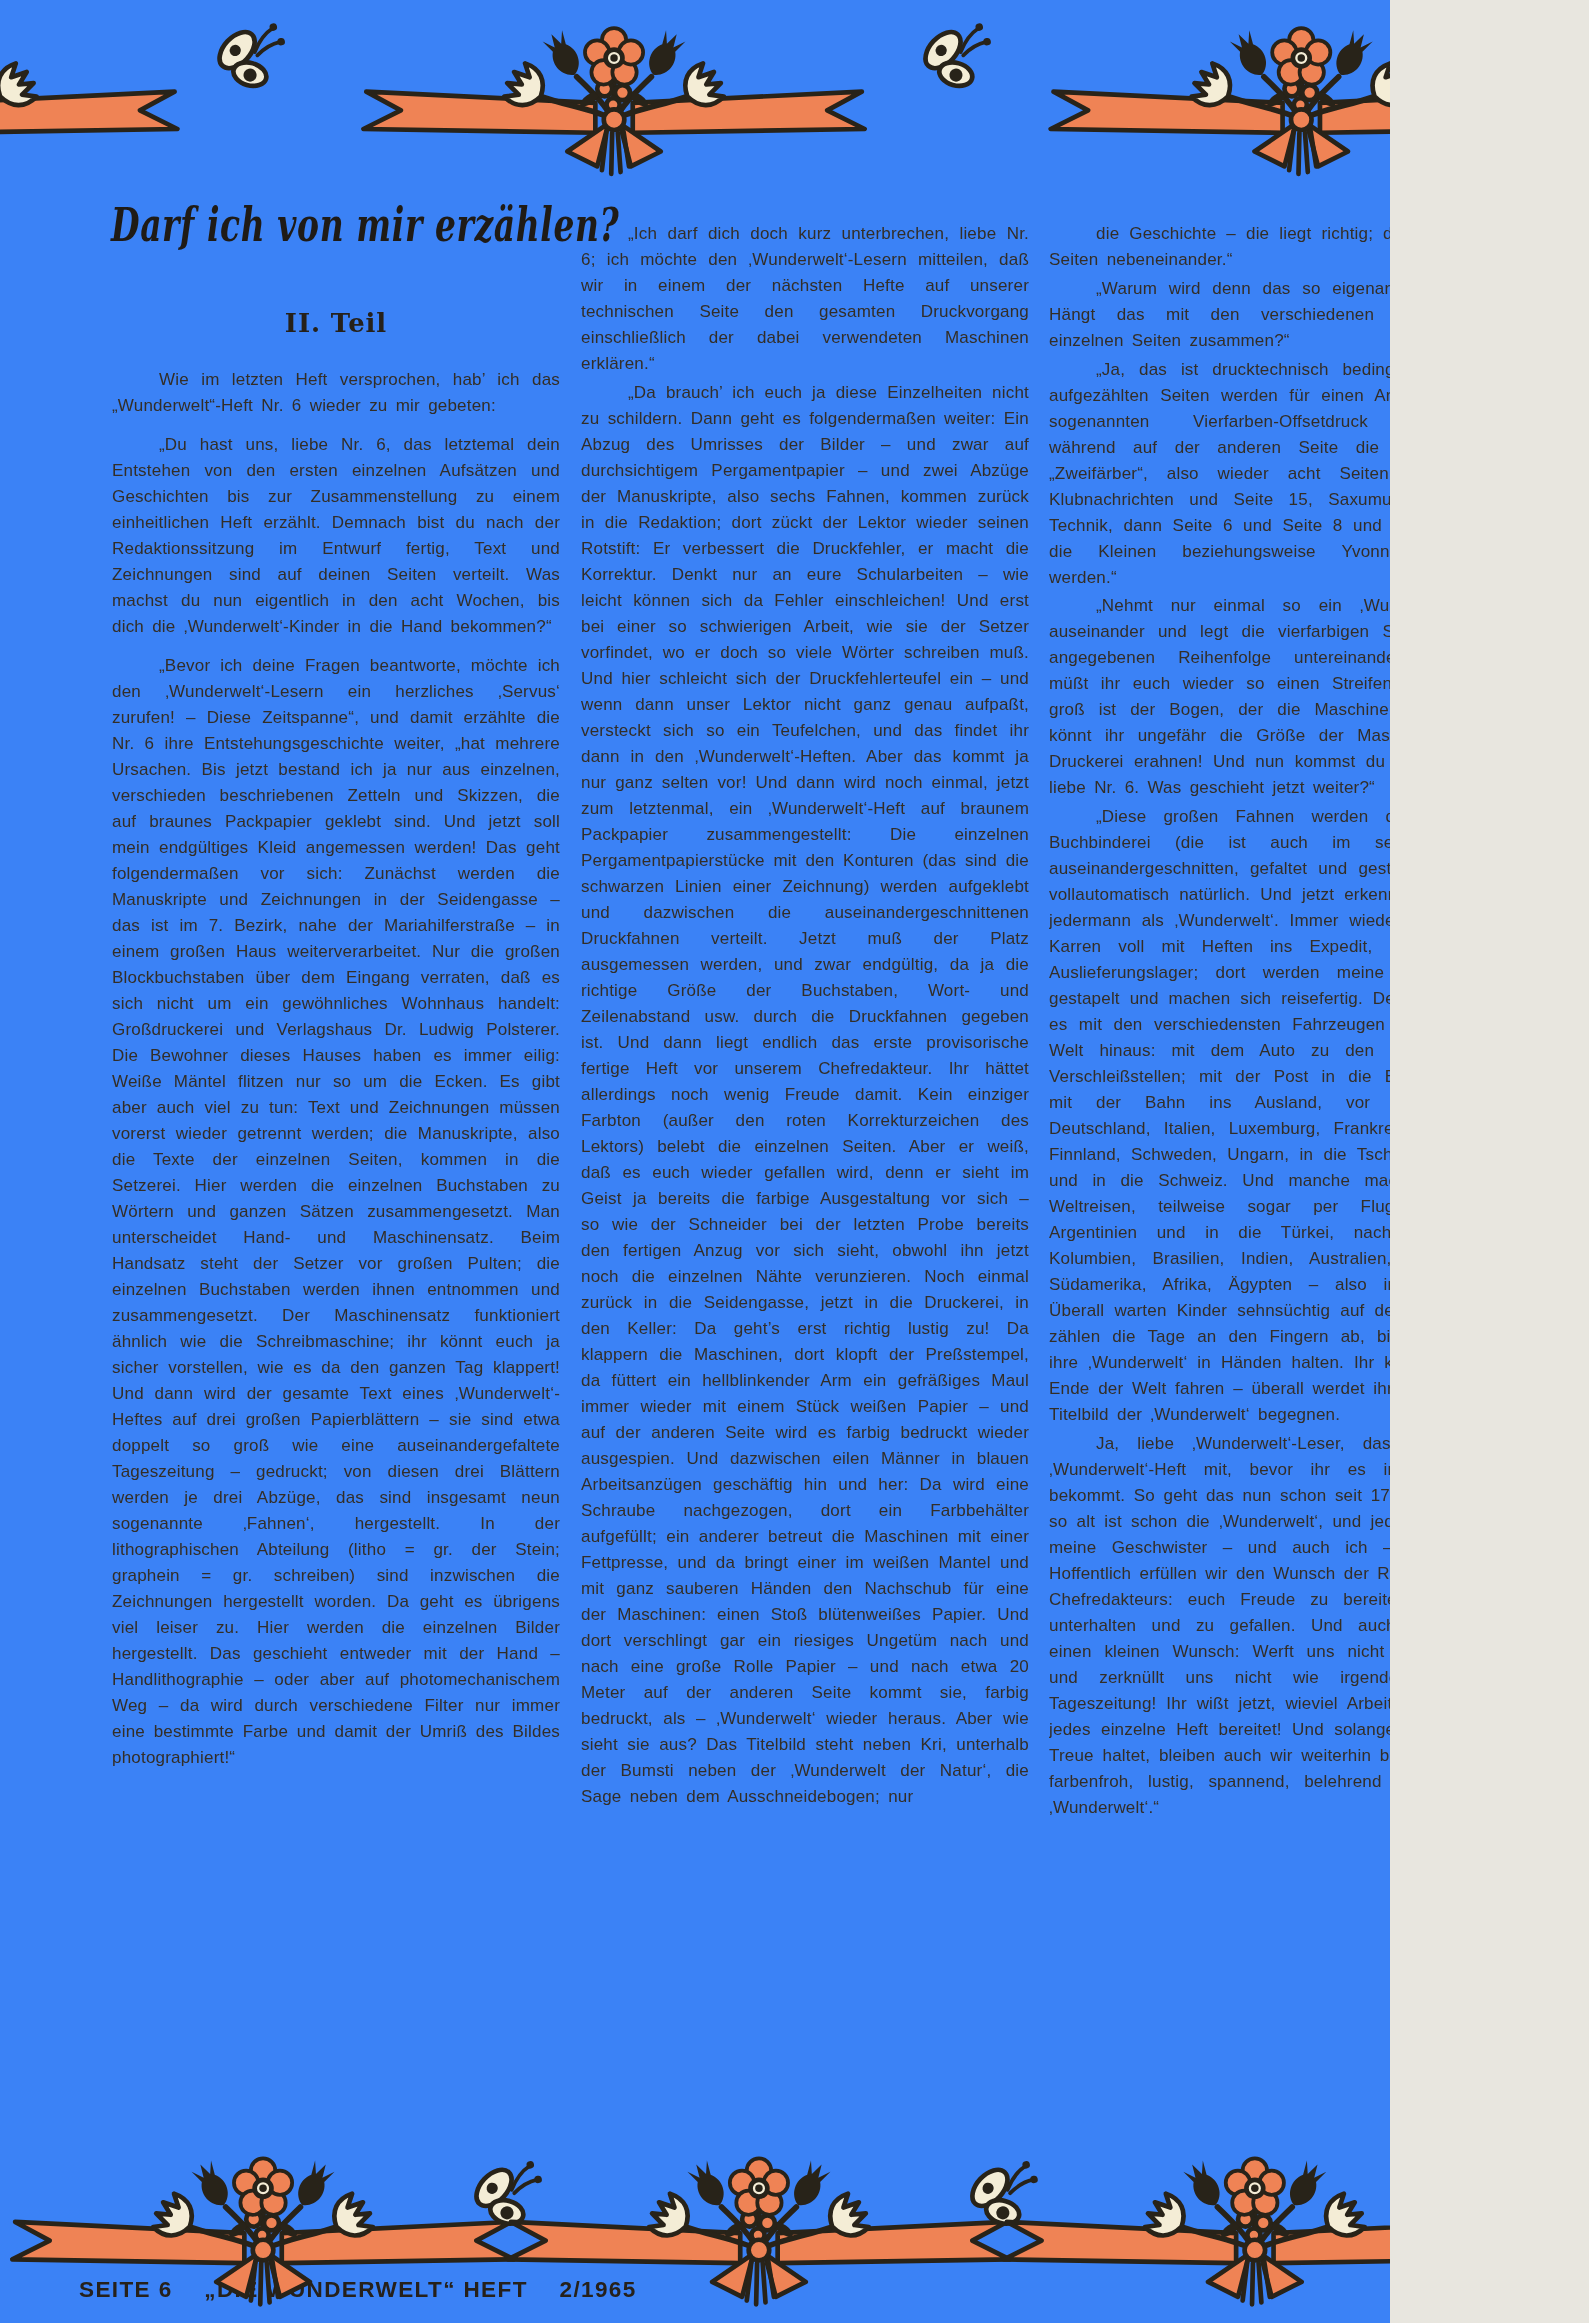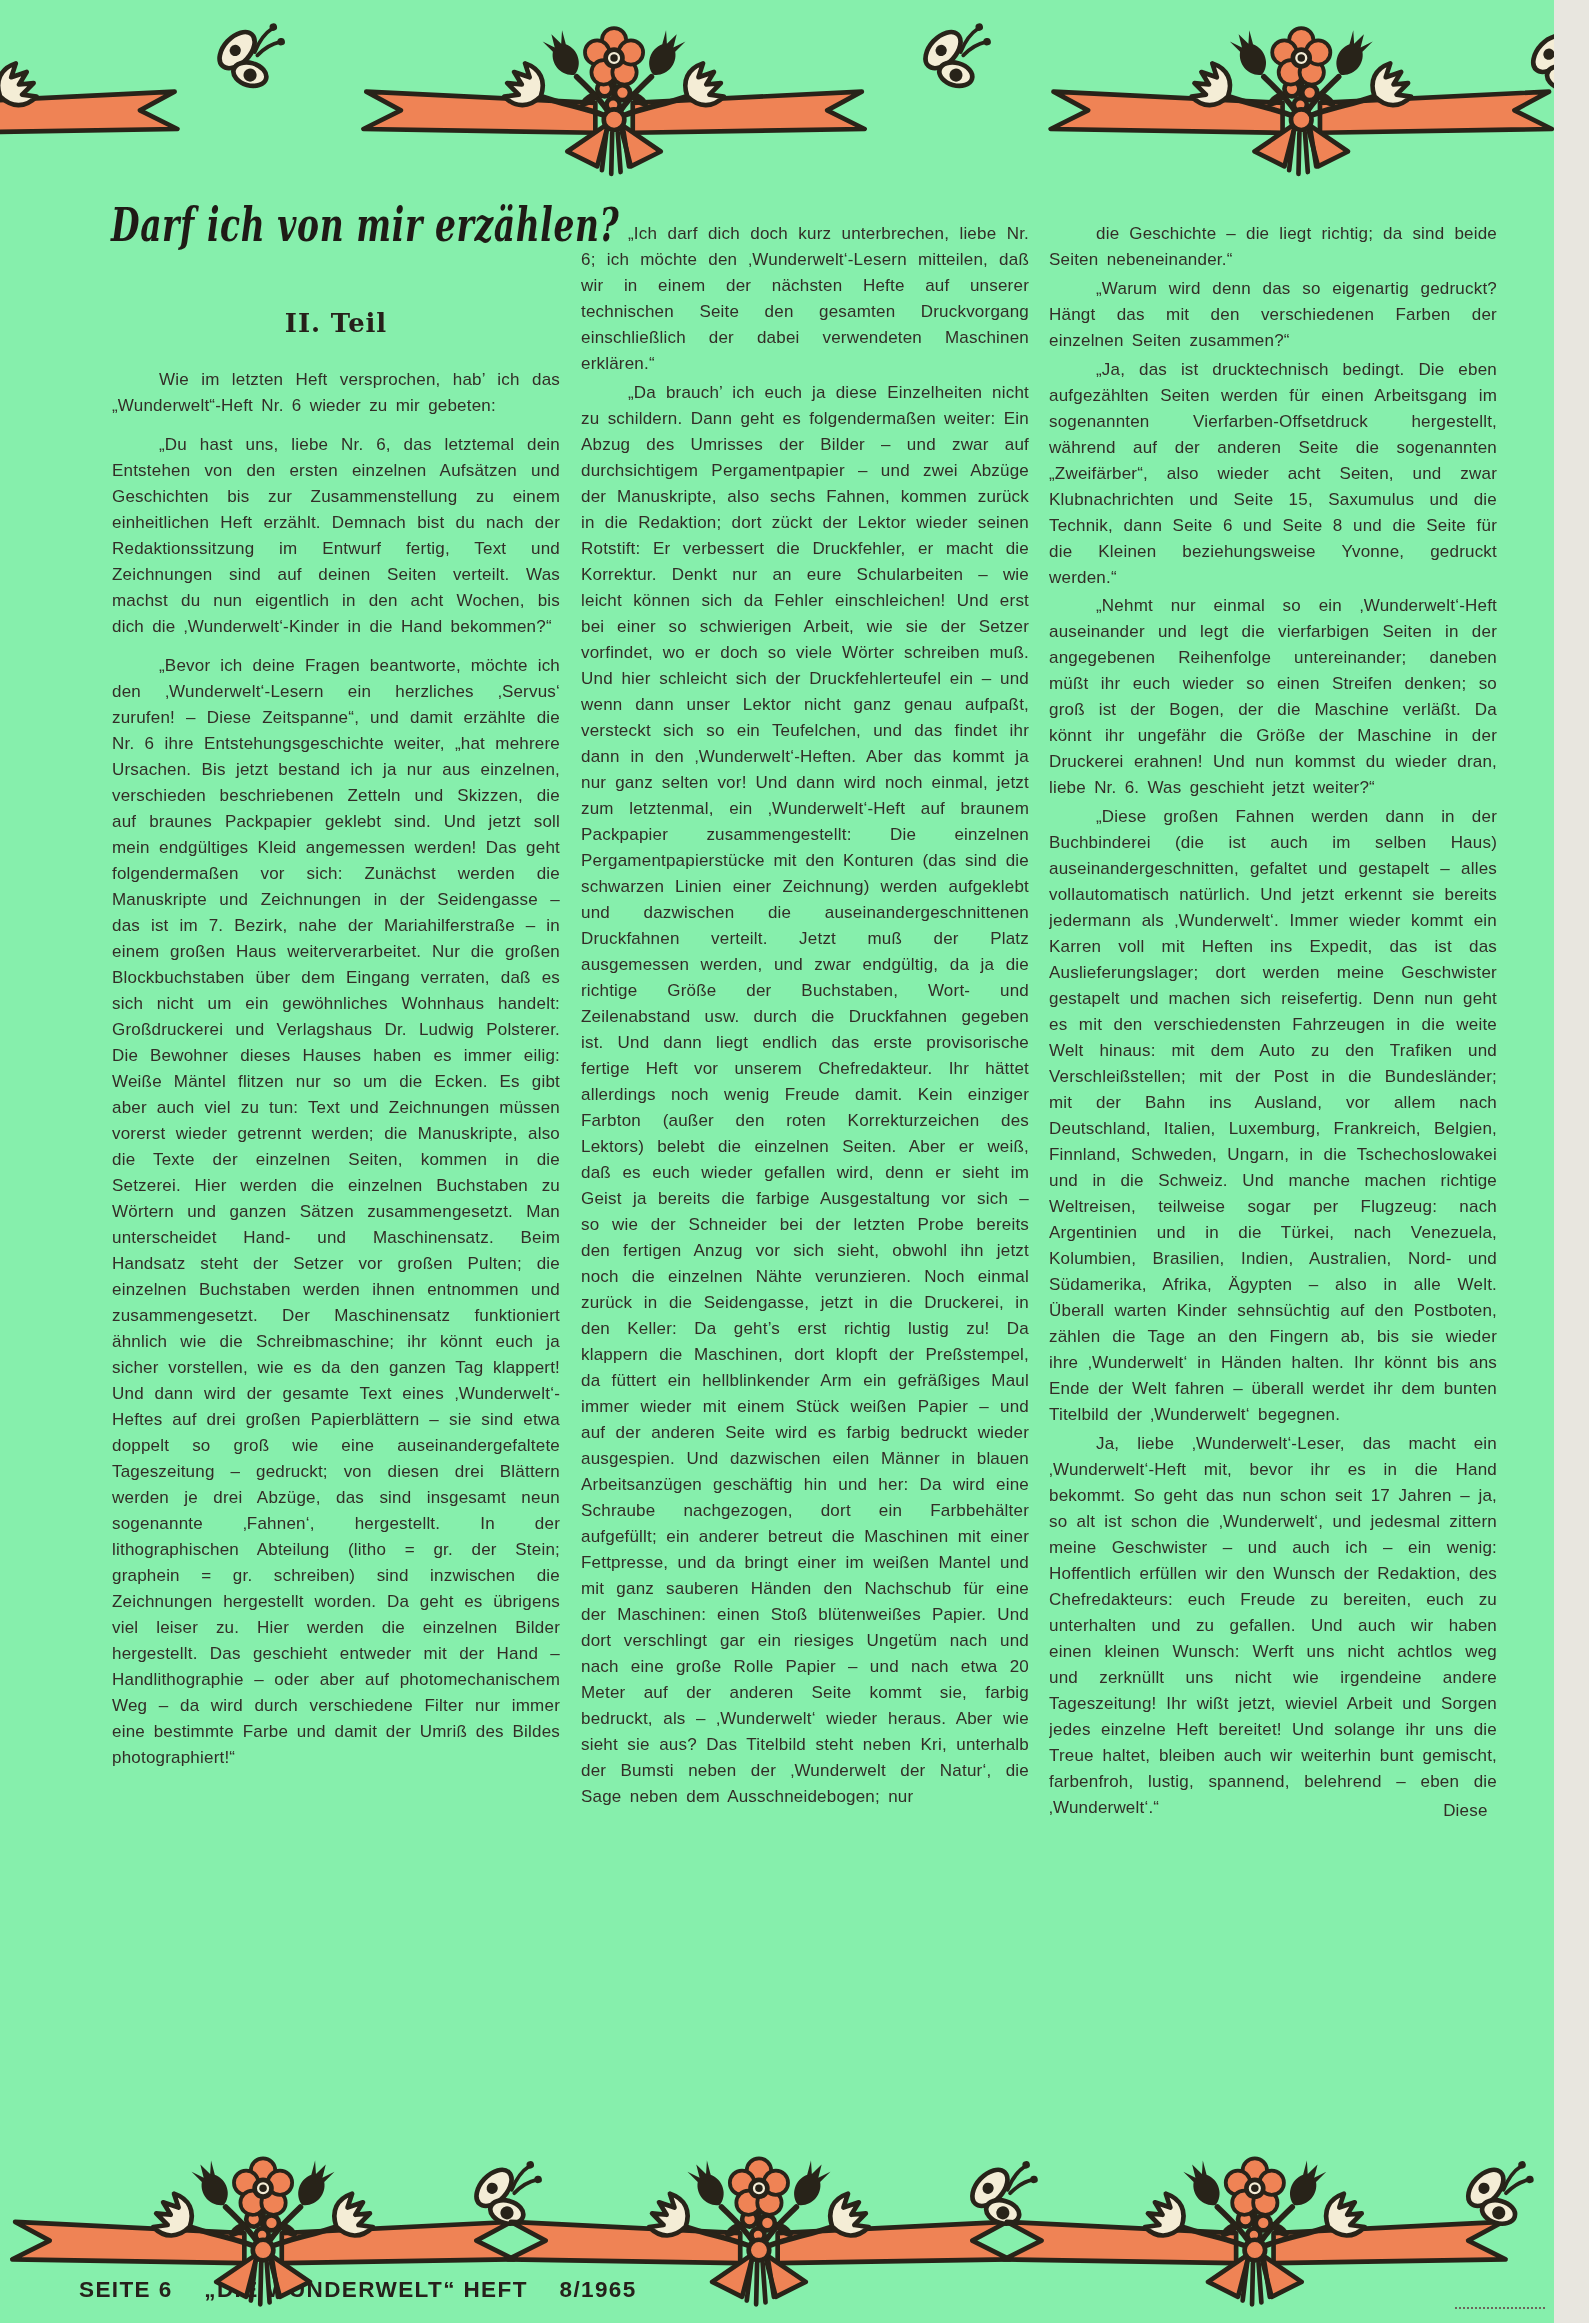--- a/index.html
+++ b/index.html
@@ -1,16 +1,16 @@
 <!DOCTYPE html>
 <html lang="de" style="font-size:15px"><head>
 <meta charset="utf-8">
 <style>
   html,body{margin:0;padding:0;background:#e8e6df;}
-  .page{position:relative;width:1554px;height:2324px;background:#86efac;overflow:hidden;
+  .page{position:relative;width:1390px;height:2324px;background:#3b82f6;overflow:hidden;
         font-family:"Liberation Sans",sans-serif;color:#332e27;}
   svg.border{position:absolute;left:0;display:block;}
   svg.border.top{top:0;}
   svg.border.bottom{top:2134px;}
   .orange{fill:#ef8355;stroke:#282319;stroke-width:5;stroke-linejoin:round;}
   .petal{fill:#ef8355;stroke:#282319;stroke-width:4;}
   .black{fill:#282319;stroke:none;}
   .cream{fill:#f4edd6;stroke:#282319;stroke-width:5;stroke-linejoin:round;}
   .stem{fill:none;stroke:#282319;stroke-width:6;stroke-linecap:round;}
   .stem5{fill:none;stroke:#282319;stroke-width:5;stroke-linecap:round;}
@@ -131,21 +131,21 @@
     <p class="tight">„Ja, das ist drucktechnisch bedingt. Die eben aufgezählten Seiten werden für einen Arbeitsgang im sogenannten Vierfarben-Offsetdruck hergestellt, während auf der anderen Seite die sogenannten „Zweifärber“, also wieder acht Seiten, und zwar Klubnachrichten und Seite 15, Saxumulus und die Technik, dann Seite 6 und Seite 8 und die Seite für die Kleinen beziehungsweise Yvonne, gedruckt werden.“</p>
     <p class="tight">„Nehmt nur einmal so ein ‚Wunderwelt‘-Heft auseinander und legt die vierfarbigen Seiten in der angegebenen Reihenfolge untereinander; daneben müßt ihr euch wieder so einen Streifen denken; so groß ist der Bogen, der die Maschine verläßt. Da könnt ihr ungefähr die Größe der Maschine in der Druckerei erahnen! Und nun kommst du wieder dran, liebe Nr. 6. Was geschieht jetzt weiter?“</p>
     <p class="tight">„Diese großen Fahnen werden dann in der Buchbinderei (die ist auch im selben Haus) auseinandergeschnitten, gefaltet und gestapelt – alles vollautomatisch natürlich. Und jetzt erkennt sie bereits jedermann als ‚Wunderwelt‘. Immer wieder kommt ein Karren voll mit Heften ins Expedit, das ist das Auslieferungslager; dort werden meine Geschwister gestapelt und machen sich reisefertig. Denn nun geht es mit den verschiedensten Fahrzeugen in die weite Welt hinaus: mit dem Auto zu den Trafiken und Verschleißstellen; mit der Post in die Bundesländer; mit der Bahn ins Ausland, vor allem nach Deutschland, Italien, Luxemburg, Frankreich, Belgien, Finnland, Schweden, Ungarn, in die Tschechoslowakei und in die Schweiz. Und manche machen richtige Weltreisen, teilweise sogar per Flugzeug: nach Argentinien und in die Türkei, nach Venezuela, Kolumbien, Brasilien, Indien, Australien, Nord- und Südamerika, Afrika, Ägypten – also in alle Welt. Überall warten Kinder sehnsüchtig auf den Postboten, zählen die Tage an den Fingern ab, bis sie wieder ihre ‚Wunderwelt‘ in Händen halten. Ihr könnt bis ans Ende der Welt fahren – überall werdet ihr dem bunten Titelbild der ‚Wunderwelt‘ begegnen.</p>
     <p class="tight">Ja, liebe ‚Wunderwelt‘-Leser, das macht ein ‚Wunderwelt‘-Heft mit, bevor ihr es in die Hand bekommt. So geht das nun schon seit 17 Jahren – ja, so alt ist schon die ‚Wunderwelt‘, und jedesmal zittern meine Geschwister – und auch ich – ein wenig: Hoffentlich erfüllen wir den Wunsch der Redaktion, des Chefredakteurs: euch Freude zu bereiten, euch zu unterhalten und zu gefallen. Und auch wir haben einen kleinen Wunsch: Werft uns nicht achtlos weg und zerknüllt uns nicht wie irgendeine andere Tageszeitung! Ihr wißt jetzt, wieviel Arbeit und Sorgen jedes einzelne Heft bereitet! Und solange ihr uns die Treue haltet, bleiben auch wir weiterhin bunt gemischt, farbenfroh, lustig, spannend, belehrend – eben die ‚Wunderwelt‘.“</p>
     <div class="signature">Diese</div>
   </div>
 
   <div class="footer">
     <span>SEITE 6</span>
     <span>„DIE WUNDERWELT“ HEFT</span>
-    <span>8/1965</span>
+    <span>2/1965</span>
   </div>
 
   <div class="dots"></div>
 
   <svg class="border bottom" width="1589" height="189" viewBox="0 0 1696 202" aria-hidden="true">
     <use href="#bouquet" x="280" y="124"></use>
     <use href="#butterfly" x="545" y="66"></use>
     <use href="#bouquet" x="810" y="124"></use>
     <use href="#butterfly" x="1075" y="66"></use>
     <use href="#bouquet" x="1340" y="124"></use>

